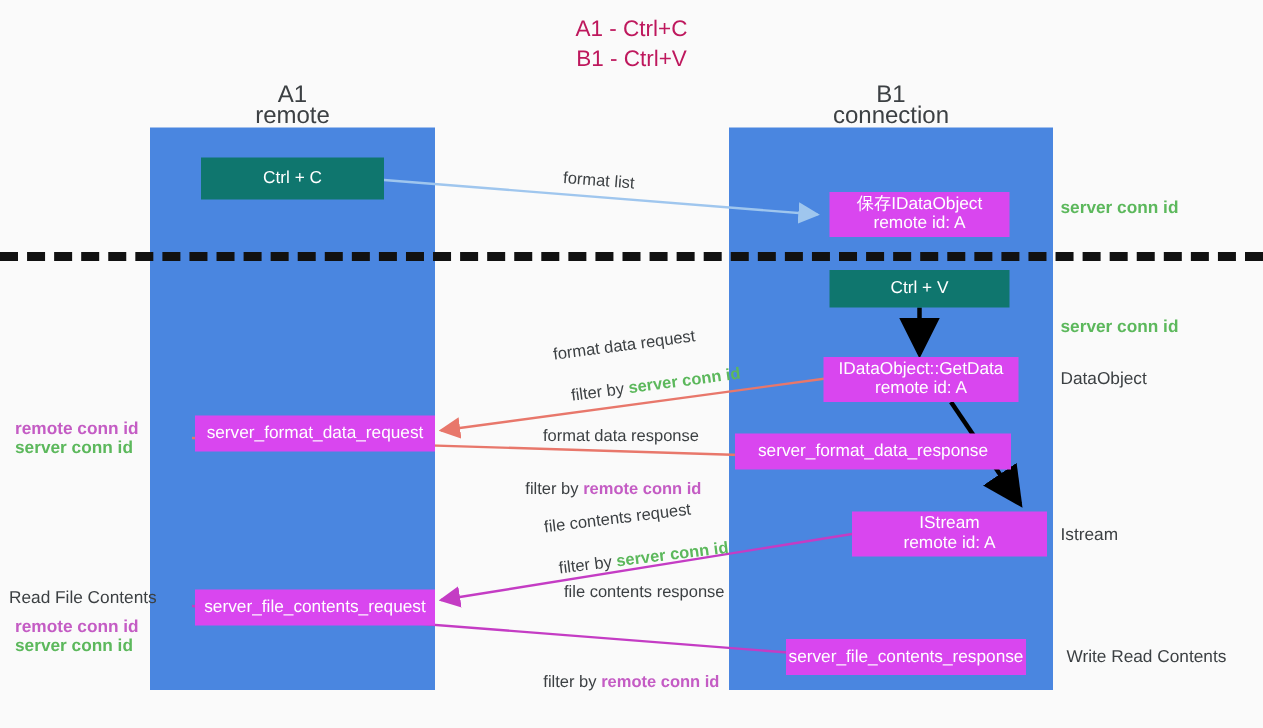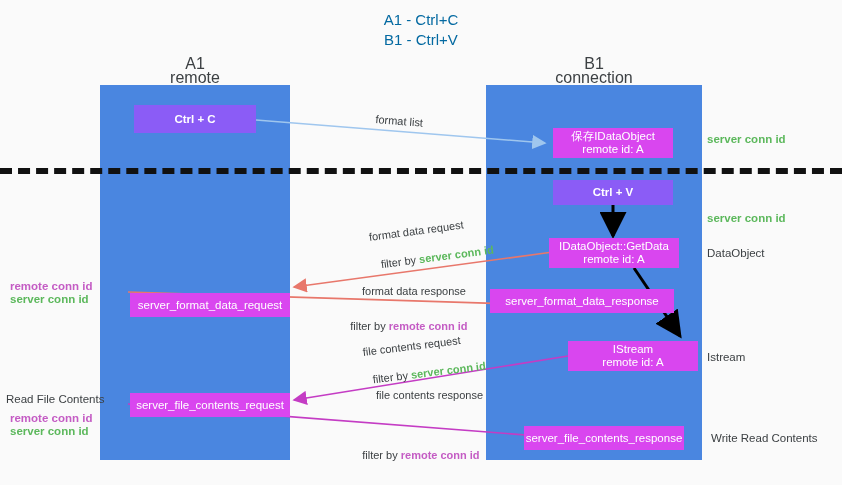--- a/index.html
+++ b/index.html
@@ -27,21 +27,21 @@
     pointer-events: none;
   }
   .title {
     position: absolute;
     left: 0;
     top: 10px;
     width: 842px;
     text-align: center;
     font-size: 15px;
     line-height: 20px;
-    color: #0369a1;
+    color: #be185d;
     white-space: pre;
   }
   .lane {
     position: absolute;
     background: #4a86e0;
   }
   .lane-a { left: 100px; top: 85px; width: 190px; height: 375px; }
   .lane-b { left: 486px; top: 85px; width: 216px; height: 375px; }
 
   .lane-head {
@@ -61,21 +61,21 @@
     flex-direction: column;
     align-items: center;
     justify-content: center;
     text-align: center;
     color: #ffffff;
     font-size: 11.5px;
     line-height: 13px;
     box-sizing: border-box;
     white-space: pre;
   }
-  .box.green { background: #8b5cf6; font-weight: bold; }
+  .box.green { background: #0f766e; }
   .box.orange { background: #fcb css; }
   .box.orange { background: #d946ef; }
 
   .sidelabel {
     position: absolute;
     font-size: 11.5px;
     line-height: 14px;
     white-space: pre;
   }
   .green-txt { color: #5cb85c; font-weight: bold; }
@@ -161,21 +161,21 @@
 
   <div class="box green" style="left:553px; top:180px; width:120px; height:25px;">Ctrl + V</div>
 
   <div class="sidelabel green-txt" style="left:707px; top:211px;">server conn id</div>
 
   <div class="box orange" style="left:549px; top:238px; width:130px; height:30px;">IDataObject::GetData
 remote id: A</div>
 
   <div class="sidelabel dark-txt" style="left:707px; top:246px;">DataObject</div>
 
-  <div class="box orange" style="left:130px; top:277px; width:160px; height:24px;margin-top:16px;">server_format_data_request</div>
+  <div class="box orange" style="left:130px; top:277px; width:160px; height:24px;">server_format_data_request</div>
 
   <div class="box orange" style="left:490px; top:289px; width:184px; height:24px;">server_format_data_response</div>
 
   <div class="box orange" style="left:568px; top:341px; width:130px; height:30px;">IStream
 remote id: A</div>
 
   <div class="sidelabel dark-txt" style="left:707px; top:350px;">Istream</div>
 
   <div class="box orange" style="left:130px; top:393px; width:160px; height:24px;">server_file_contents_request</div>
 

